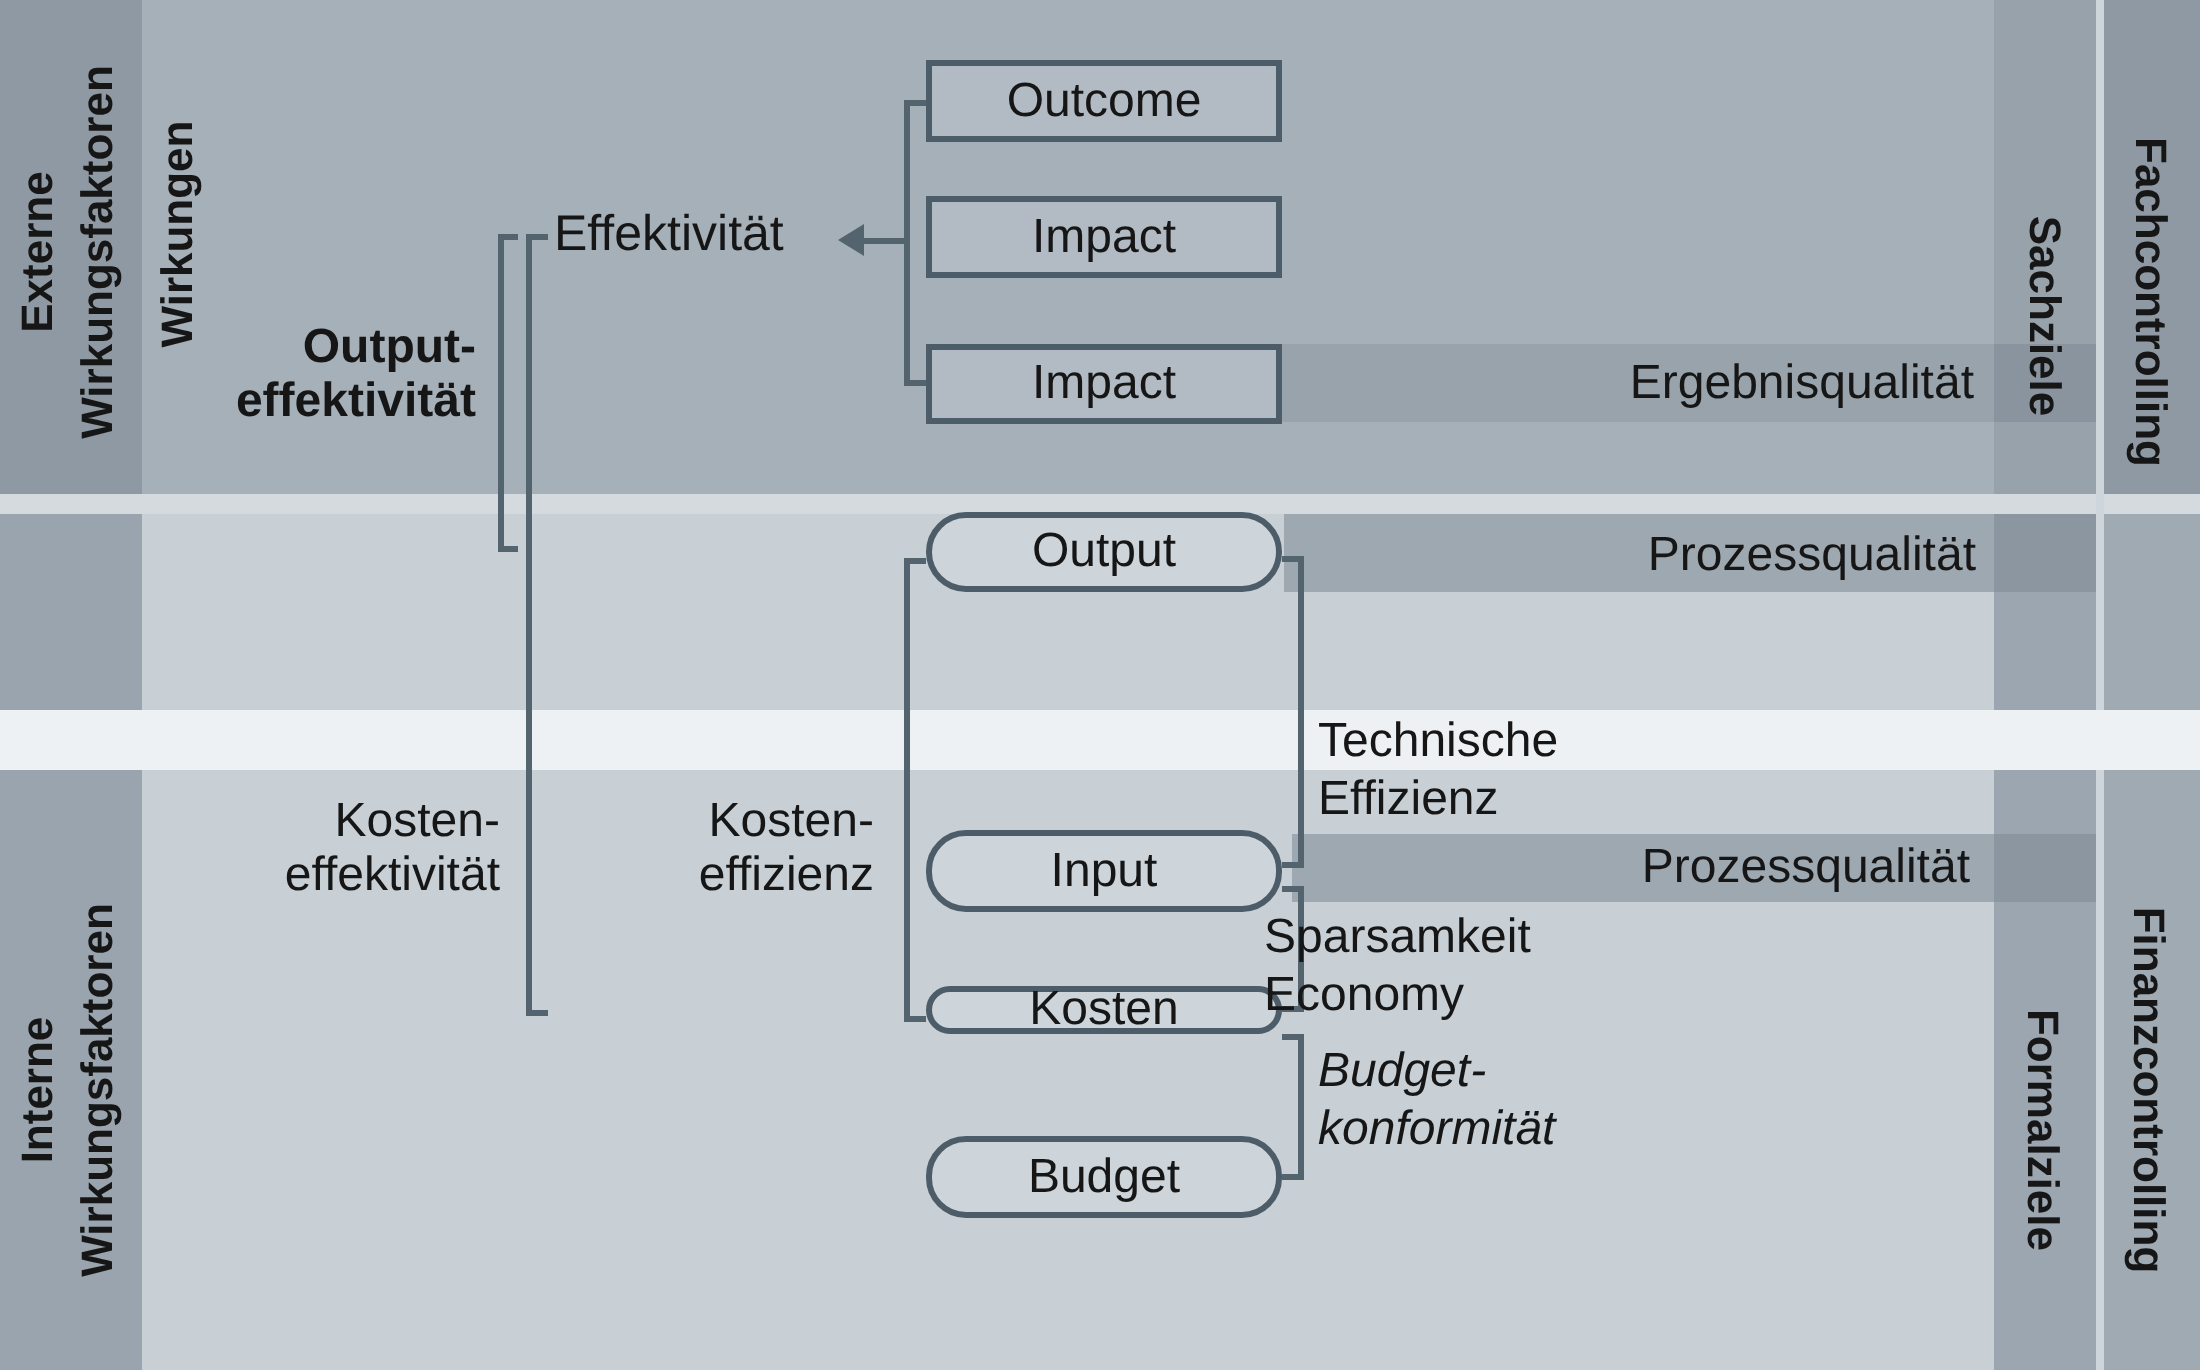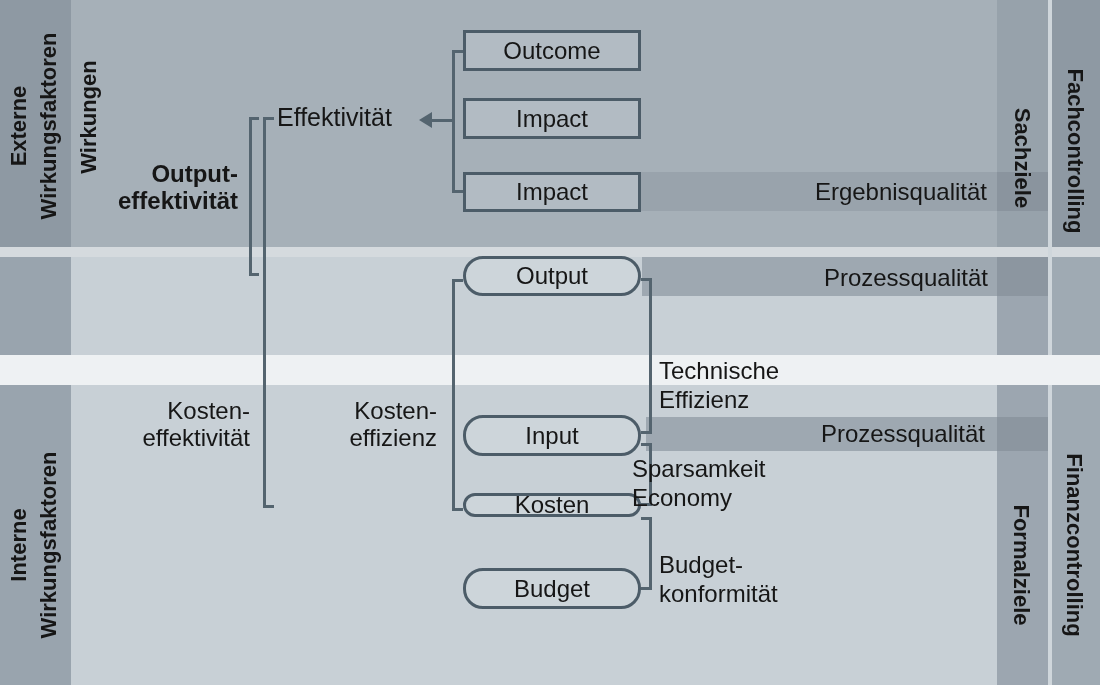--- a/index.html
+++ b/index.html
@@ -77,21 +77,21 @@
   .hlabel { font-size:24px; white-space:pre-line; line-height:27px; }
   .lab-effektivitaet { left:277px; top:104px; font-size:25px; }
   .lab-output-eff  { left:98px;  top:160px; width:140px; text-align:right;font-weight:bold; }
   .lab-kosten-eff  { left:100px; top:397px; width:150px; text-align:right; }
   .lab-kosten-effz { left:297px; top:397px; width:140px; text-align:right; }
   .lab-ergebnis    { left:700px; top:178px; width:287px; text-align:right; }
   .lab-prozess     { left:700px; top:264px; width:288px; text-align:right; }
   .lab-struktur    { left:700px; top:420px; width:285px; text-align:right; }
   .lab-tech        { left:659px; top:356px; line-height:29px; }
   .lab-spars       { left:632px; top:454px; line-height:29px; }
-  .lab-budgetkonf  { left:659px; top:550px; line-height:29px; }
+  .lab-budgetkonf  { left:659px; top:521px; line-height:29px;font-style:italic; }
 
   
   .vlabel { font-weight:bold; font-size:22px; white-space:pre-line; text-align:center; line-height:30px; }
   .rot-ccw { transform:translate(-50%,-50%) rotate(-90deg); }
   .rot-cw  { transform:translate(-50%,-50%) rotate(90deg); }
   .lab-externe   { left:34px;   top:126px; }
   .lab-wirkungen { left:89px;   top:117px; }
   .lab-interne   { left:34px;   top:545px; }
   .lab-sachziele { left:1022px; top:158px; }
   .lab-fach      { left:1075px; top:151px; }

